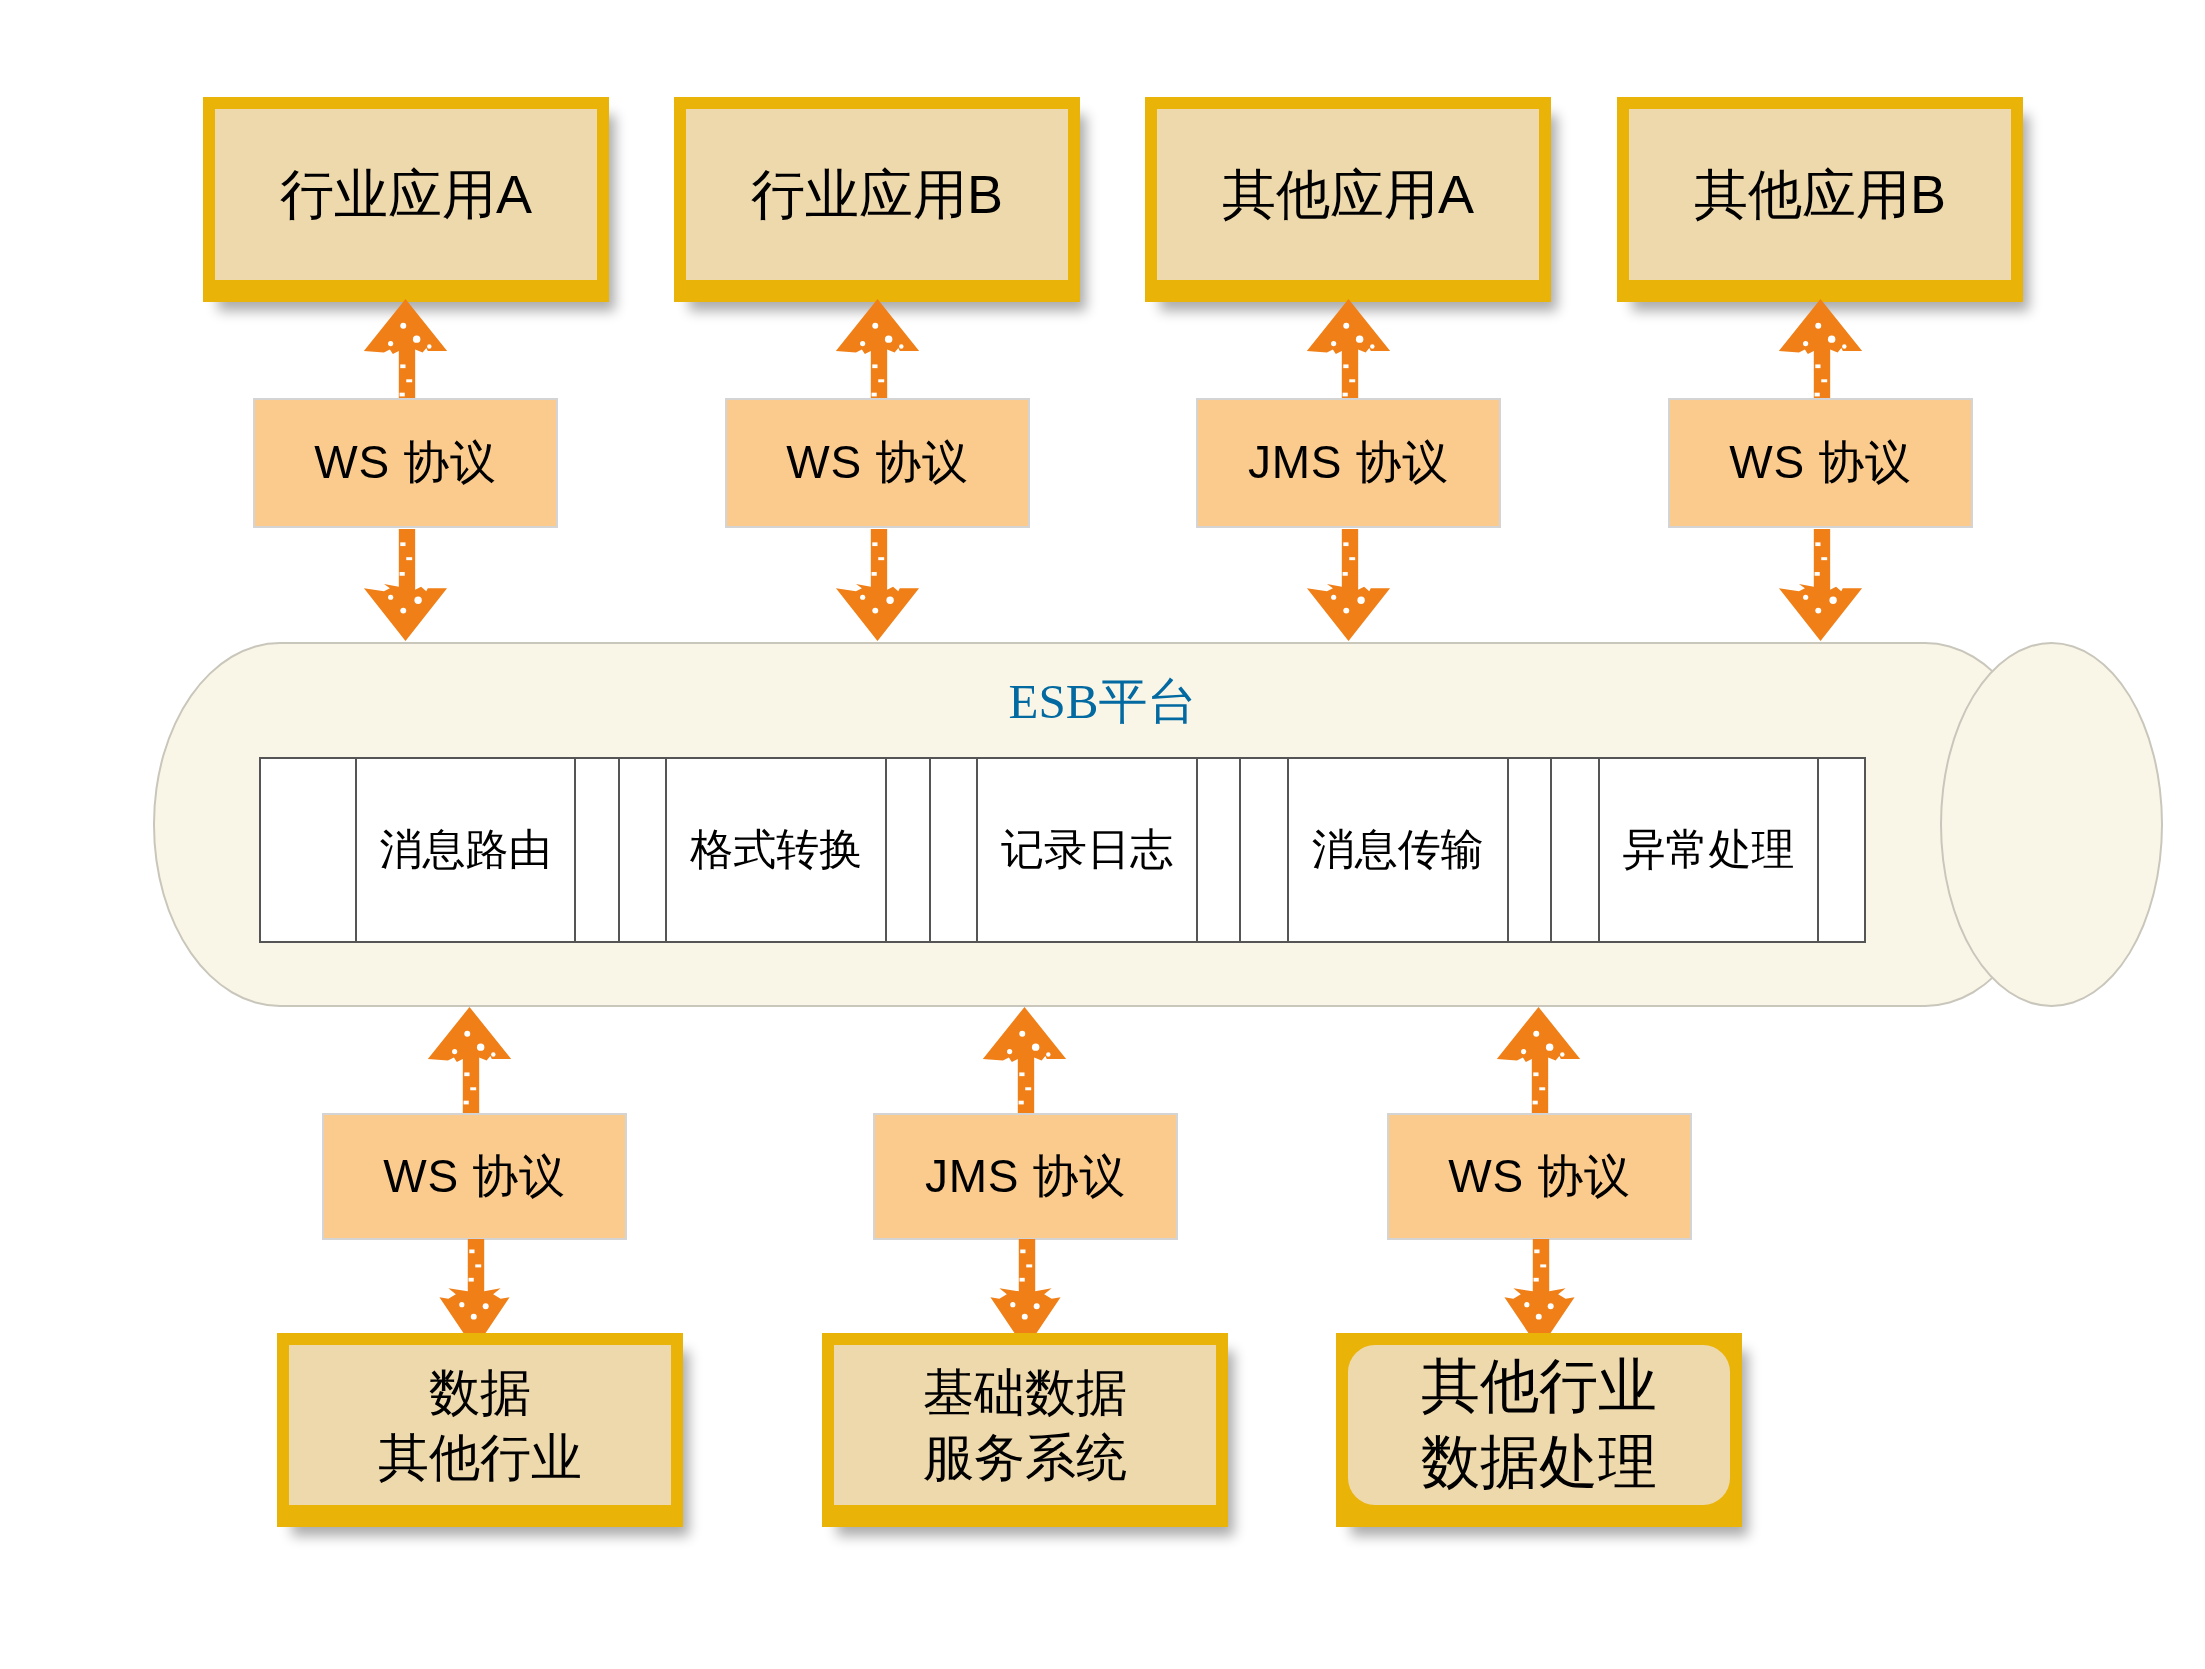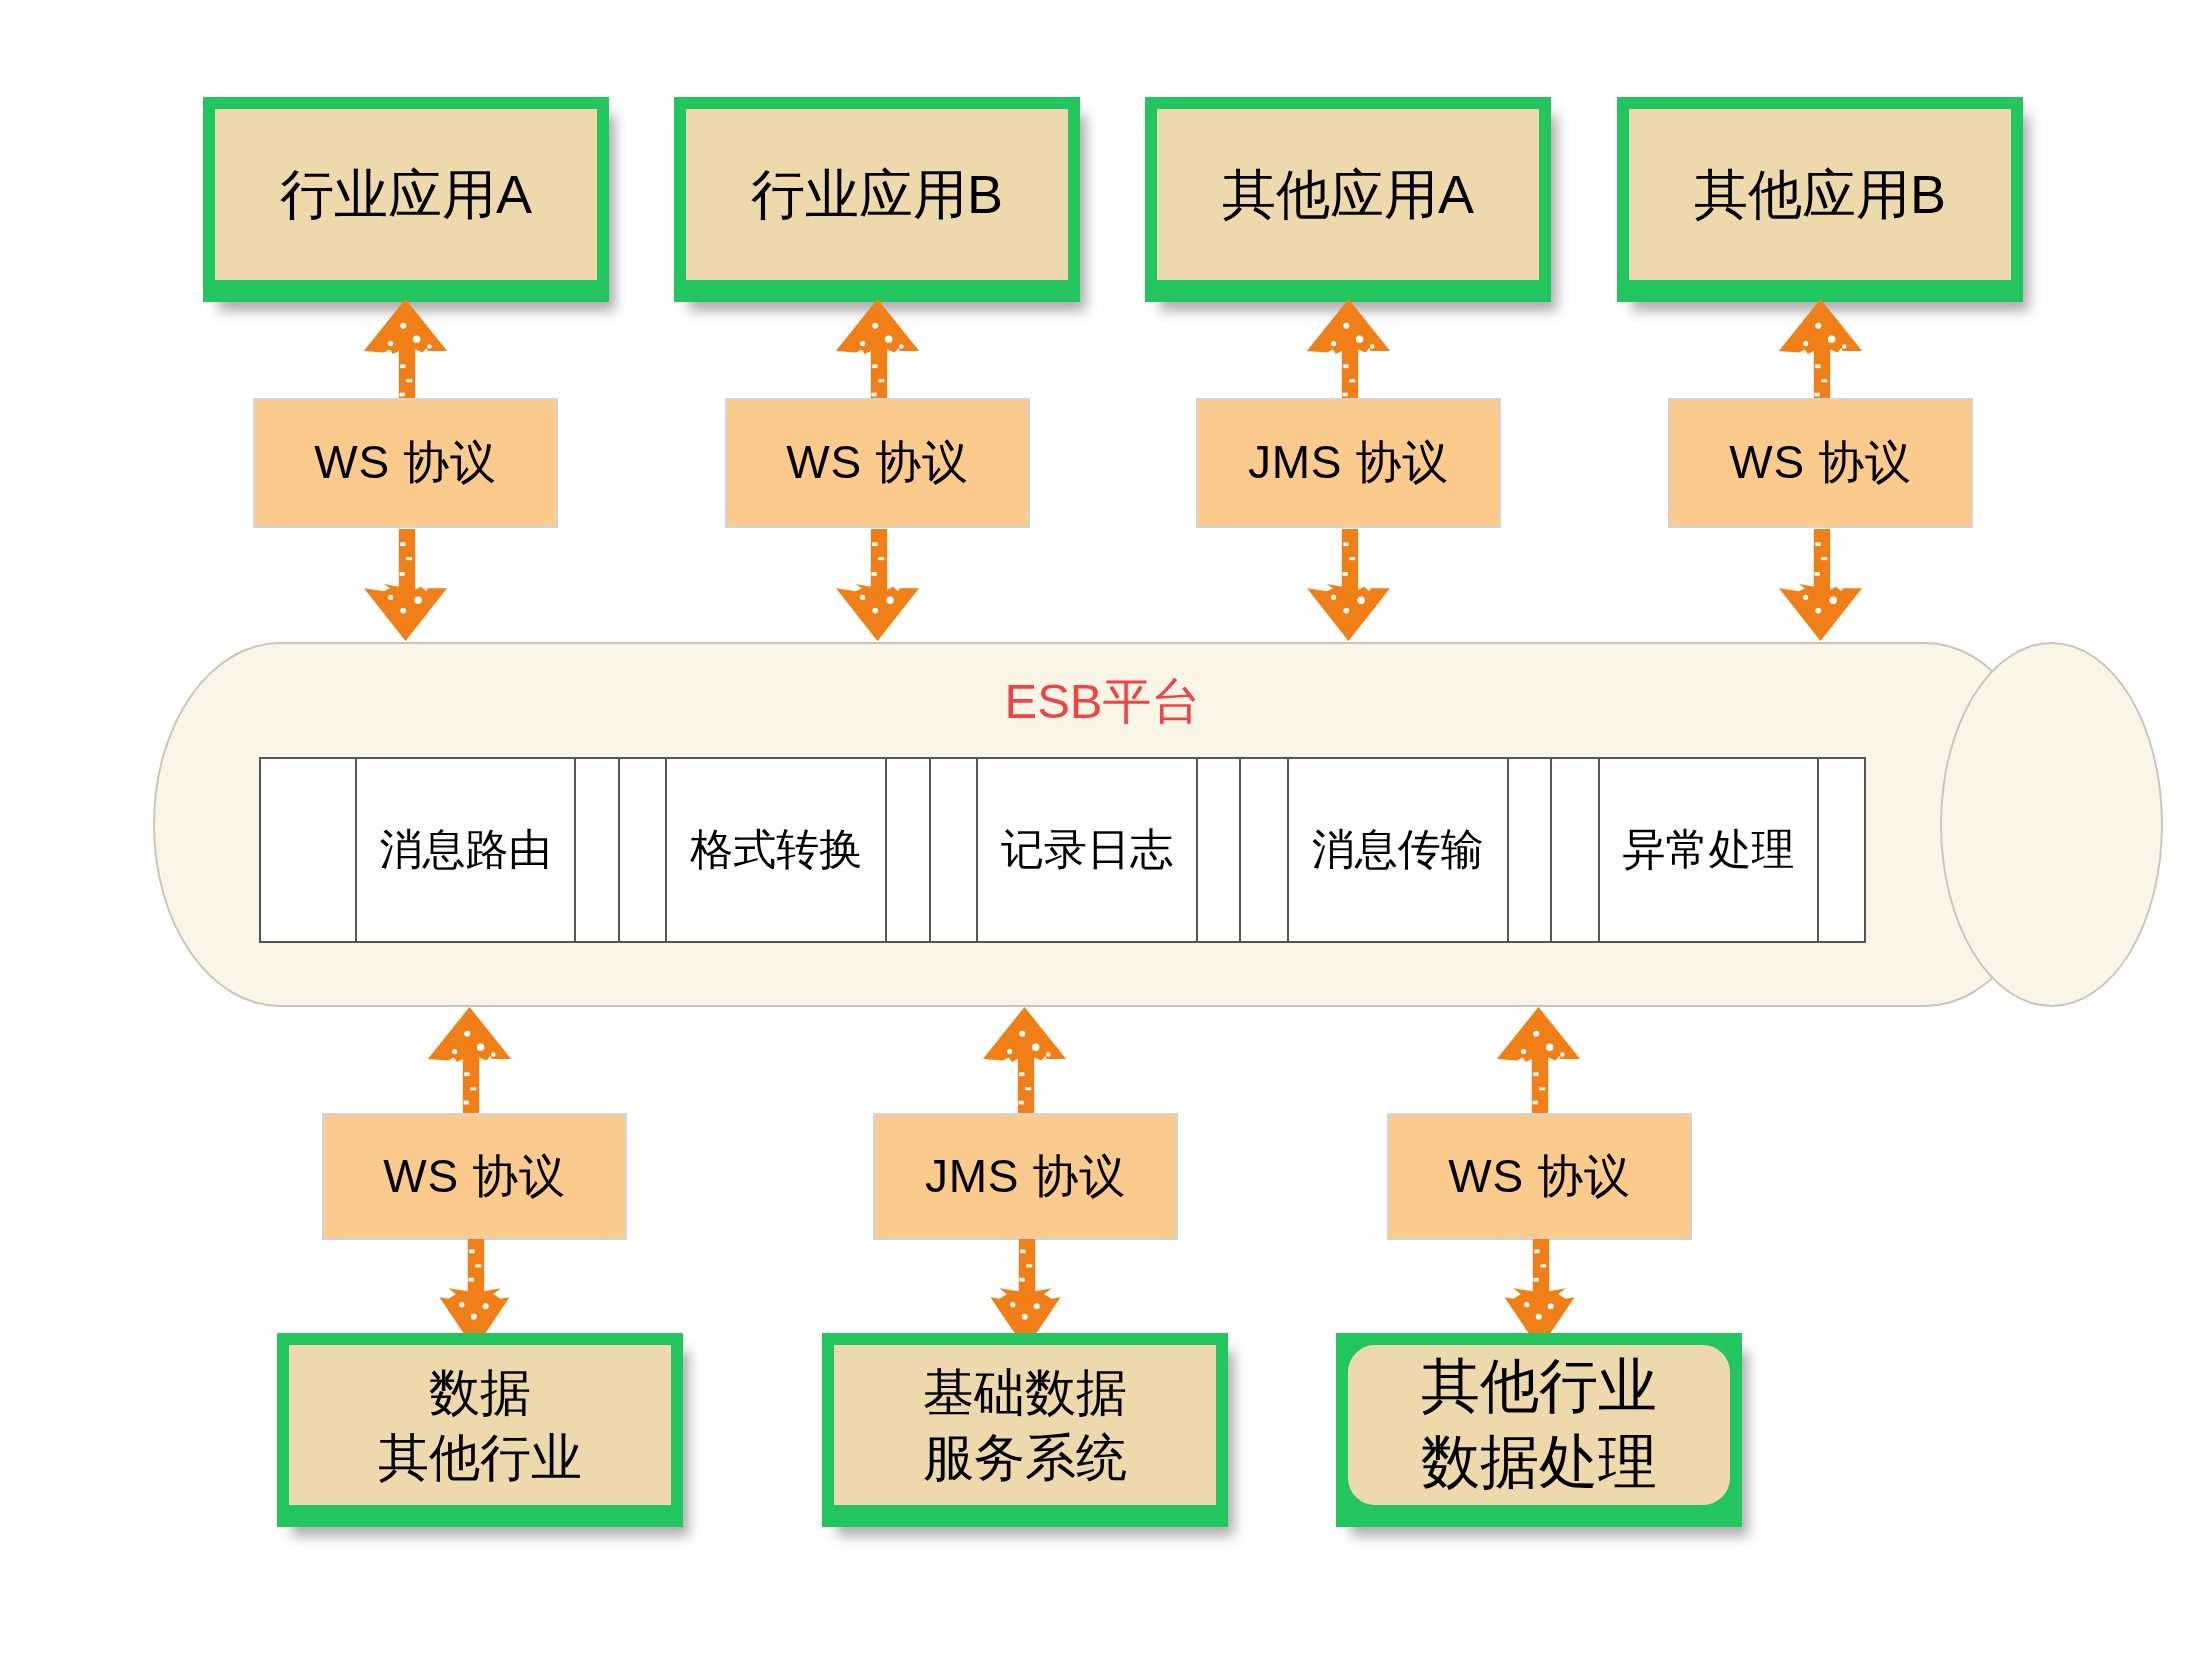--- a/index.html
+++ b/index.html
@@ -4,21 +4,21 @@
 <style>
   html,body{margin:0;padding:0;background:#ffffff;}
   body{width:2205px;height:1670px;font-family:"Liberation Sans","DejaVu Sans",sans-serif;}
   #stage{position:relative;width:2205px;height:1670px;background:#fff;overflow:hidden;}
 
   
   .abs{position:absolute;box-sizing:border-box;}
 
   
   .card{
-    background:#22c55e;
+    background:#eab308;
     padding:12px 12px 22.3px 12px;
     box-shadow:10.4px 13.4px 12px -4.5px rgba(0,0,0,0.33);
   }
   .card-inner{
     width:100%;height:100%;
     background:#eed9ad;
     display:flex;align-items:center;justify-content:center;
     text-align:center;
     color:#000;
     line-height:1.28;
@@ -41,21 +41,21 @@
     background:#faf6e7;
     border:2.2px solid #c9c6bb;
     border-radius:127px / 182px;
   }
   .cyl-cap{
     background:#faf6e7;
     border:2.2px solid #c9c6bb;
     border-radius:50%;
   }
   .cyl-title{
-    color:#ef4444;font-size:49px;text-align:center;
+    color:#0369a1;font-size:49px;text-align:center;font-family:Liberation Serif, serif;
   }
 
   
   .esb-table{
     display:flex;
     background:#ffffff;
     border:2.2px solid #555555;
     border-right:none;
     padding-left:48px;
   }

